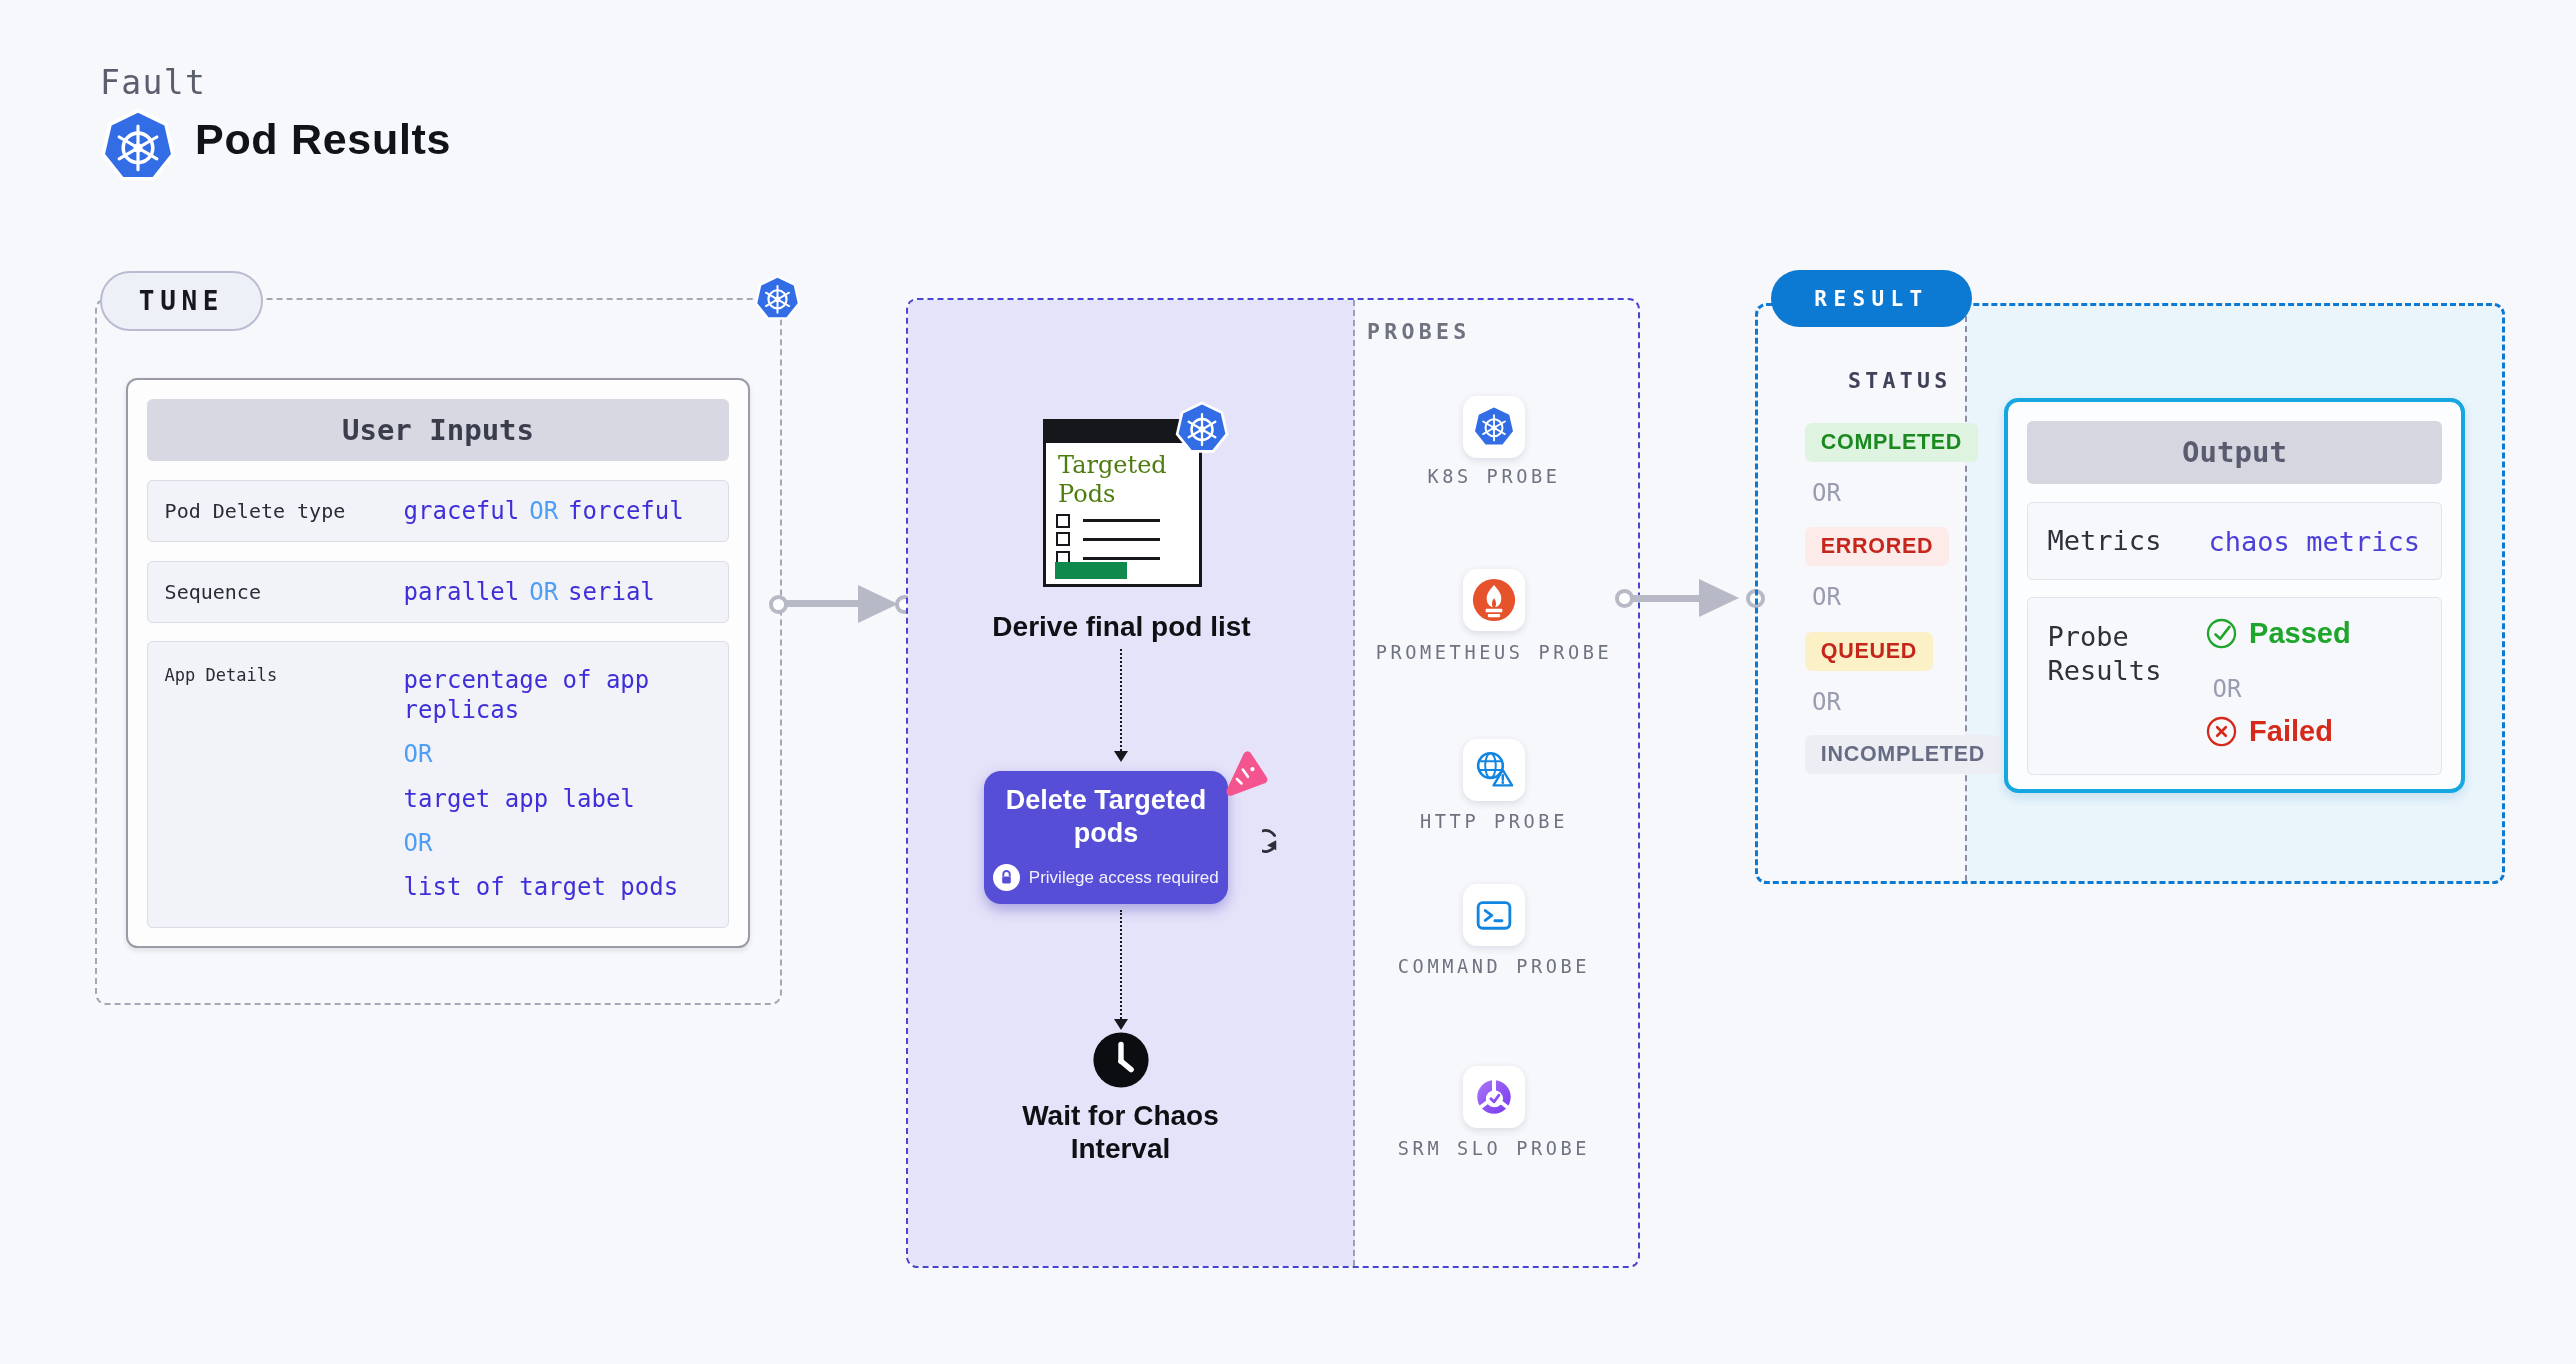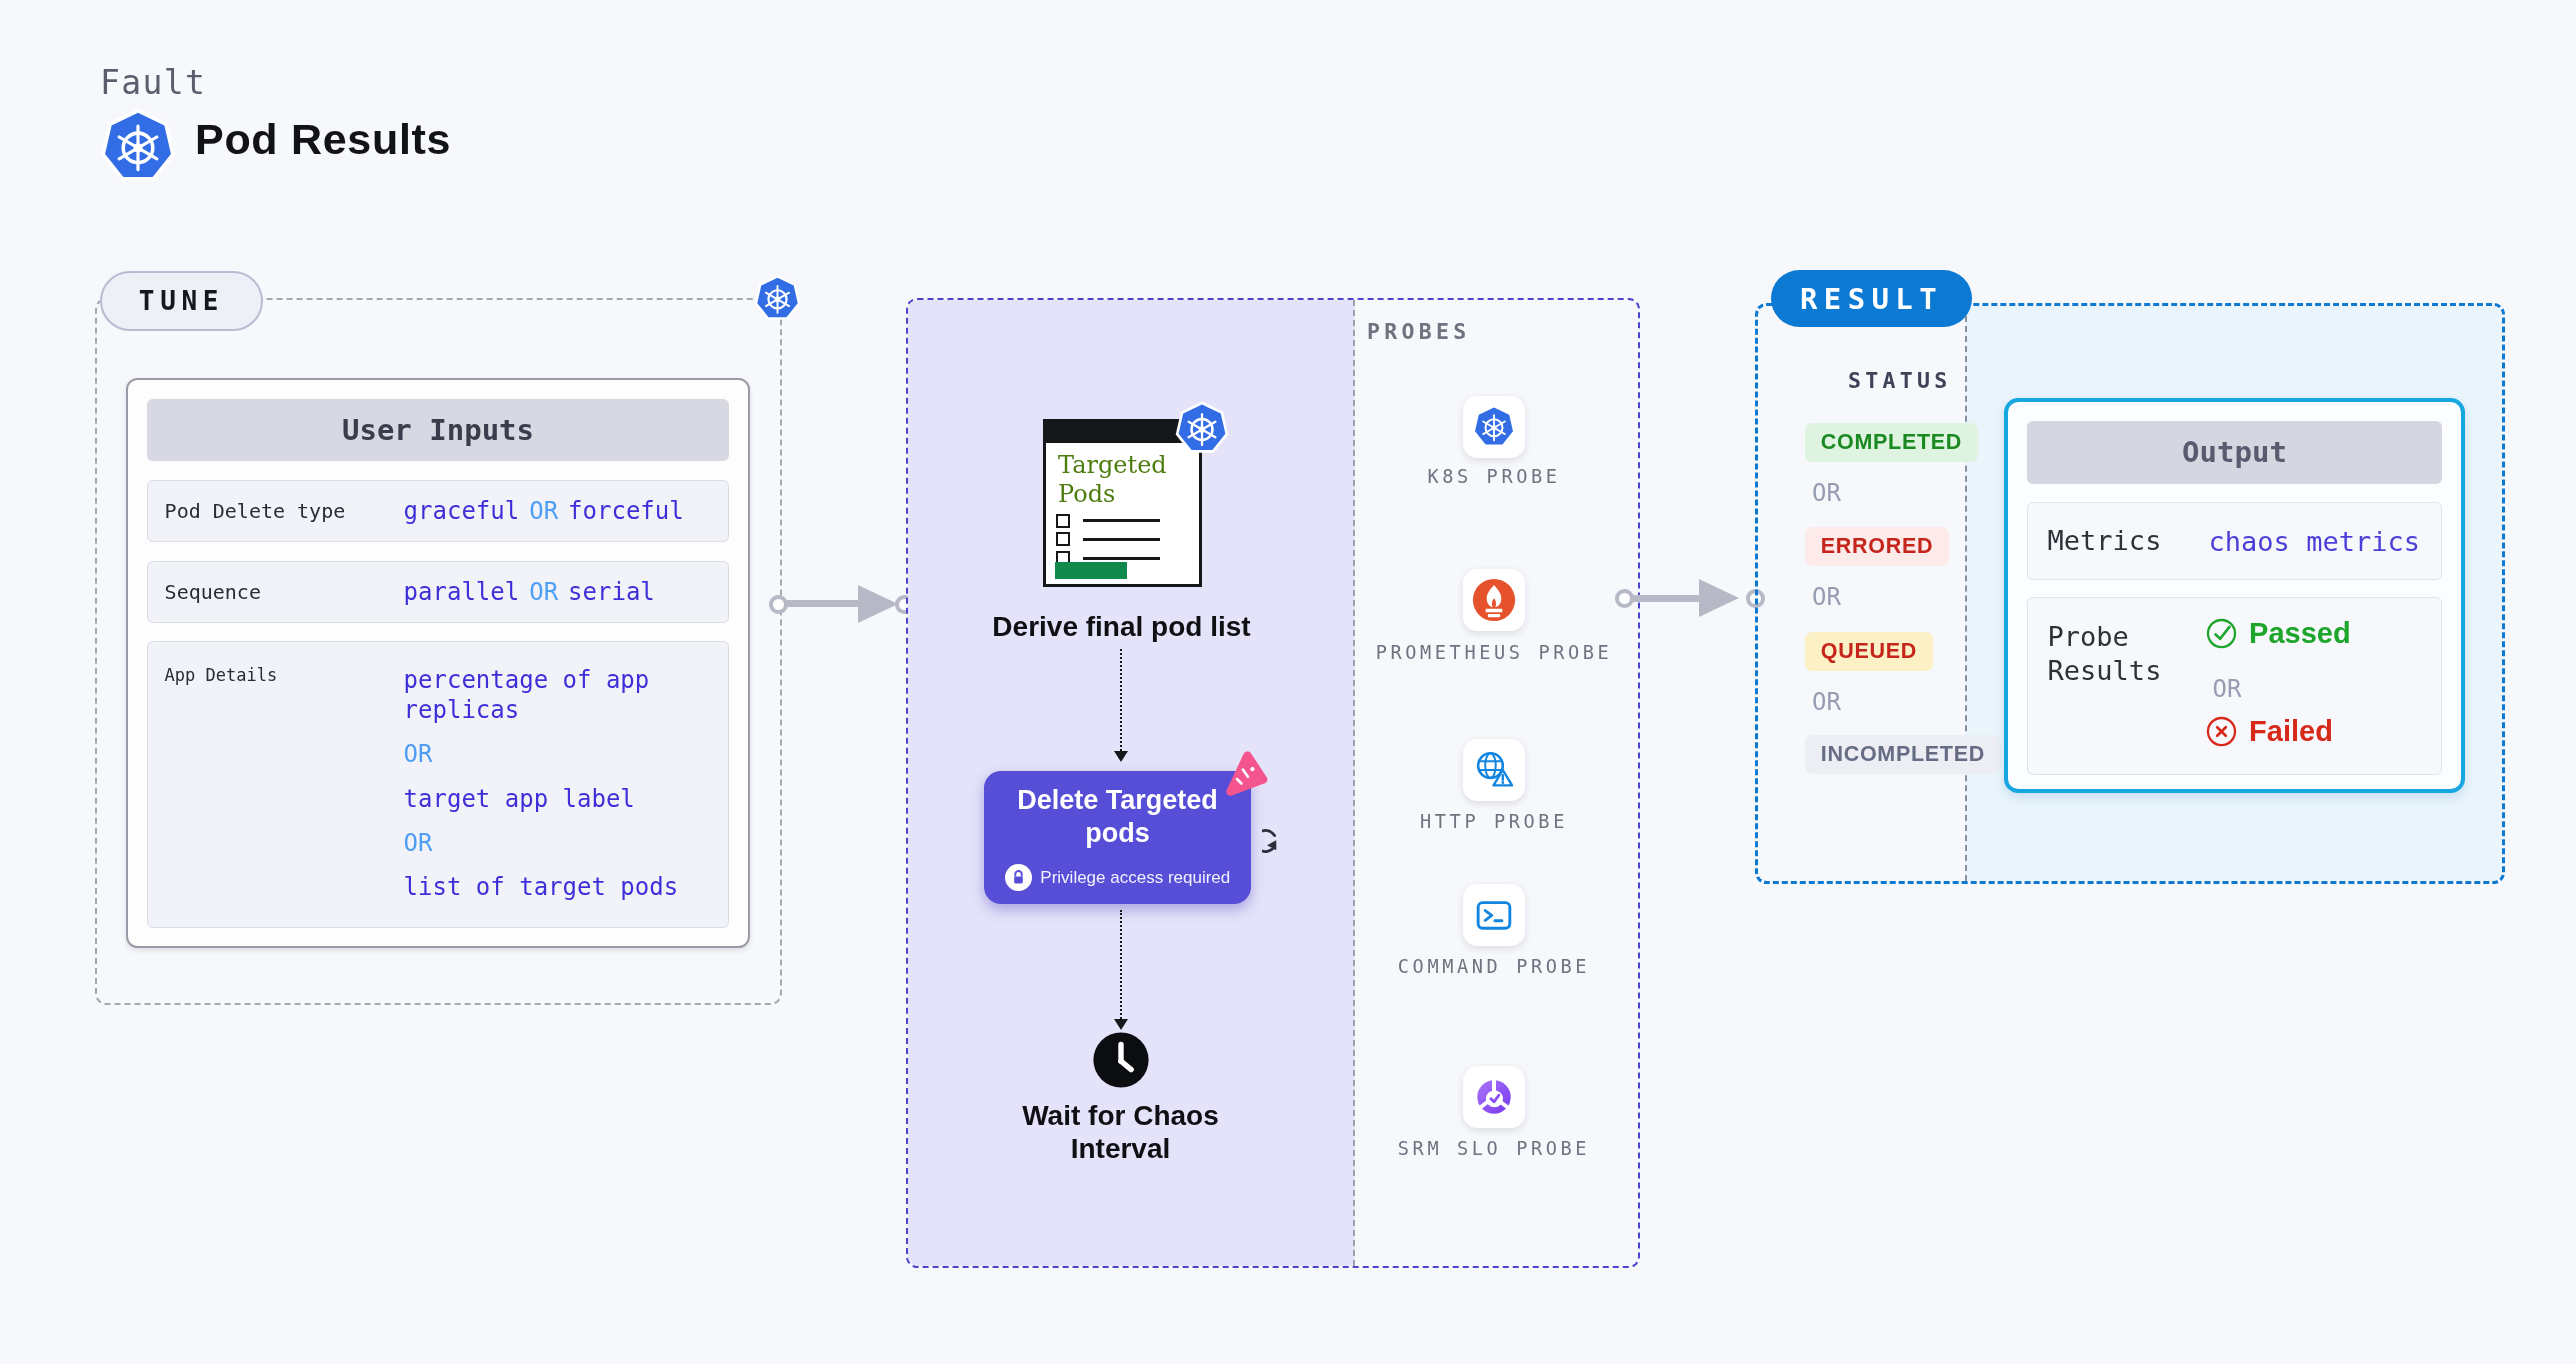--- a/index.html
+++ b/index.html
@@ -20,21 +20,21 @@
   .exec-box{left:906px;top:298px;width:730px;height:966px;border:2.1px dashed #4a45ce;}
   .exec-fill{left:0;top:0;bottom:0;width:445px;background:#e5e3f9;border-right:2.1px dashed #9da1ad;border-radius:9.3px 0 0 9.3px;}
   .result-box{left:1755px;top:303px;width:744px;height:575px;border:3.6px dashed #0c79d2;}
   .result-fill{left:207px;top:0;bottom:0;right:0;background:#e9f4fb;border-left:2.1px dashed #8a8ea2;border-radius:0 9.3px 9.3px 0;}
   .pill{display:flex;align-items:center;justify-content:center;font-weight:bold;border-radius:31.5px;}
   .pill-tune{left:100px;top:271px;width:159px;height:56px;background:#eef0f7;border:2.1px solid #b9bbd1;
              color:#17181d;font-size:26px;letter-spacing:5.7px;}
   .pill-exec{left:909px;top:270px;width:258px;height:57px;background:#e7e5fc;border:3.6px solid #4a40c9;
              color:#4338c9;font-size:27px;letter-spacing:6.4px;}
   .pill-result{left:1771px;top:270px;width:201px;height:57px;background:#0c79d2;color:#ffffff;
-               font-size:29px;letter-spacing:6.4px;}
+               font-size:21px;letter-spacing:6.4px;}
   .tune-k8s{left:754px;top:274px;width:47px;height:49px;}
 
   
   .ui-card{left:126px;top:378px;width:620px;height:566px;background:#fdfdfe;border:2.9px solid #9a9ba7;
            border-radius:11.5px;box-shadow:0 2.1px 5.7px rgba(30,30,60,.10);}
   .ui-head{left:18.6px;right:18.6px;top:18.6px;height:62px;background:#d8d8e3;border-radius:5.7px;
            display:flex;align-items:center;justify-content:center;font-size:29px;font-weight:bold;color:#3a3d4b;}
   .ui-row{left:18.6px;right:18.6px;background:#f2f3f8;border:1.4px solid #d9dbe5;border-radius:5.7px;}
   .ui-row1{top:100px;height:60px;} .ui-row2{top:181px;height:60px;} .ui-row3{top:261px;height:285px;}
   .ui-label{position:absolute;left:17px;top:0;bottom:0;display:flex;align-items:center;font-size:20px;color:#2a2c33;}
@@ -58,21 +58,21 @@
   .pod-card{left:1043px;top:419px;width:159px;height:168px;background:#ffffff;border:3.6px solid #15171b;box-sizing:border-box;}
   .pod-card-top{position:absolute;left:-0.7px;top:-0.7px;right:-0.7px;height:21.5px;background:#15171b;}
   .pod-card-title{position:absolute;left:12px;top:29px;width:122px;font-size:24px;line-height:29px;
                   font-weight:normal;color:#4d7c0f;}
   .chk{position:absolute;width:14.3px;height:14.3px;border:2.1px solid #15171b;box-sizing:border-box;background:#fff;}
   .chkline{position:absolute;width:77px;height:2.9px;background:#15171b;}
   .greenbar{position:absolute;left:8.6px;top:140px;width:72px;height:17px;background:#0f8a4c;}
   .pod-k8s{left:1175px;top:400px;width:54px;height:57px;z-index:3;}
   .step-text{font-size:28px;font-weight:800;color:#0f1013;text-align:center;line-height:33px;}
   .derive{left:935px;top:610px;width:373px;white-space:nowrap;}
-  .action-btn{left:984px;top:771px;width:267px;height:133px;background:#564ed6;border-radius:17px;
+  .action-btn{left:984px;top:771px;width:244px;height:133px;background:#564ed6;border-radius:17px;
               box-shadow:0 5.7px 13px rgba(60,50,180,.35);}
   .action-title{position:absolute;left:17px;right:17px;top:13px;text-align:center;color:#ffffff;
                 font-size:27px;line-height:33px;font-weight:700;}
   .action-note{position:absolute;left:0;right:0;bottom:13px;display:flex;align-items:center;
                justify-content:center;gap:8.6px;color:#f2f1ff;font-size:17px;}
   .pink-badge{left:1218px;top:749px;width:52px;height:52px;transform:rotate(10deg);z-index:2;}
   .refresh{left:1262px;top:820px;width:42px;height:42px;}
   .clock{left:1091px;top:1030px;width:60px;height:60px;}
   .wait{left:1006px;top:1099px;width:229px;}
 

